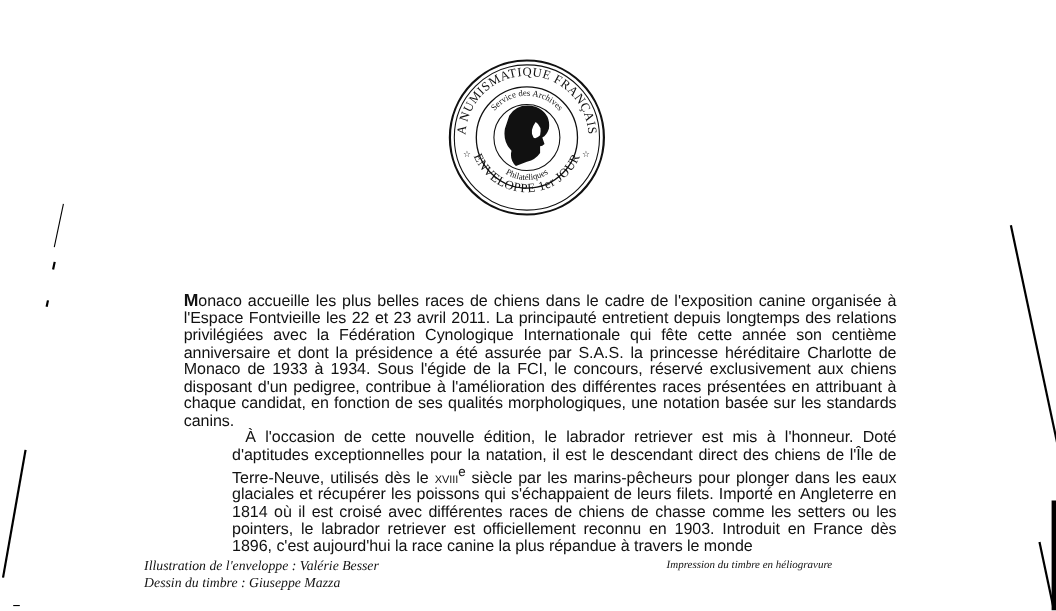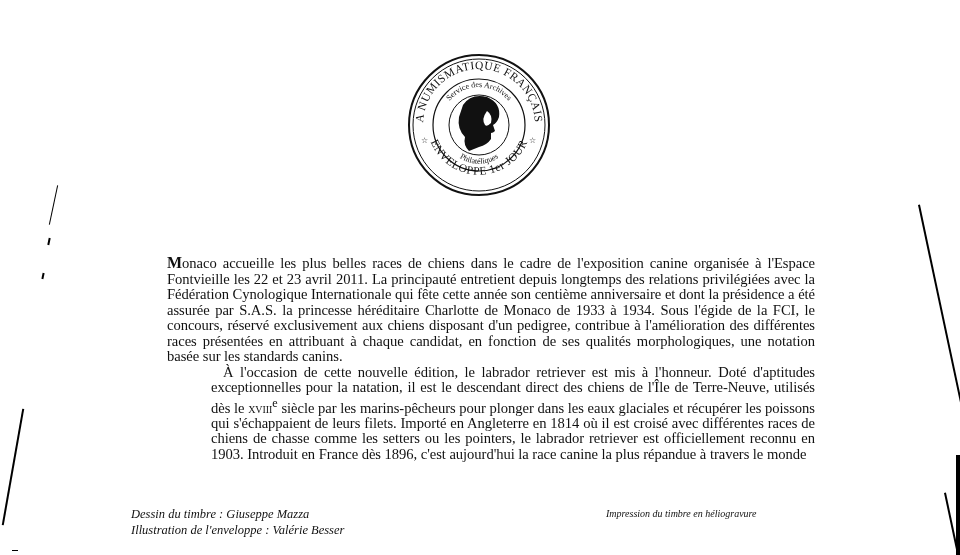--- a/index.html
+++ b/index.html
@@ -2,22 +2,22 @@
 <html><head>
   <meta charset="utf-8">
   <style>
     html, body { margin: 0; padding: 0; }
     body {
       width: 960px; height: 555px; background: #ffffff; position: relative; overflow: hidden;
       font-family: "DejaVu Serif", "Liberation Serif", serif; color: #111;
     }
     .seal { position: absolute; left: 407px; top: 53px; width: 144px; height: 144px; }
     .body-text {
-      position: absolute; left: 167px; top: 255px; width: 648px;
-      font-family: Liberation Serif, serif; font-size: 14.6px; line-height: 15.5px;
+      position: absolute; left: 167px; top: 266px; width: 648px;
+      font-family: Liberation Sans, sans-serif; font-size: 14.6px; line-height: 15.5px;
       text-align: justify; letter-spacing: -0.05px;
     }
     .body-text p { margin: 0; }
     .body-text p + p { text-indent: 12px; margin-left: 44px; }
     .dropcap { font-weight: bold; font-size: 16px; }
     .smallcaps { font-variant: small-caps; }
     .credits-left {
       position: absolute; left: 131px; top: 506px;
       font-family: "Liberation Serif", serif; font-style: italic; font-size: 12.5px; line-height: 16px;
     }
@@ -62,22 +62,22 @@
     <path d="M 80 58 Q 86 62 84 70 Q 80 74 78 72 Q 74 66 80 58 Z" fill="#fff"></path>
   </svg>
 </div>
 
 <div class="body-text">
   <p><span class="dropcap">M</span><span>onaco accueille les plus belles races de chiens dans le cadre de l'exposition canine organisée à l'Espace Fontvieille les 22 et 23 avril 2011. La principauté entretient depuis longtemps des relations privilégiées avec la Fédération Cynologique Internationale qui fête cette année son centième anniversaire et dont la présidence a été assurée par S.A.S. la princesse héréditaire Charlotte de Monaco de 1933 à 1934. Sous l'égide de la FCI, le concours, réservé exclusivement aux chiens disposant d'un pedigree, contribue à l'amélioration des différentes races présentées en attribuant à chaque candidat, en fonction de ses qualités morphologiques, une notation basée sur les standards canins.</span></p>
   <p><span>À l'occasion de cette nouvelle édition, le labrador retriever est mis à l'honneur. Doté d'aptitudes exceptionnelles pour la natation, il est le descendant direct des chiens de l'Île de Terre-Neuve, utilisés dès le </span><span class="smallcaps">xviii</span><sup>e</sup><span> siècle par les marins-pêcheurs pour plonger dans les eaux glaciales et récupérer les poissons qui s'échappaient de leurs filets. Importé en Angleterre en 1814 où il est croisé avec différentes races de chiens de chasse comme les setters ou les pointers, le labrador retriever est officiellement reconnu en 1903. Introduit en France dès 1896, c'est aujourd'hui la race canine la plus répandue à travers le monde</span></p>
 </div>
 
 <div class="credits-left">
+  <div>Illustration de l'enveloppe : Valérie Besser</div>
   <div>Dessin du timbre : Giuseppe Mazza</div>
-  <div>Illustration de l'enveloppe : Valérie Besser</div>
 </div>
 <div class="credits-right">Impression du timbre en héliogravure</div>
 
 <div class="mark" style="left:53px;top:185px;width:1px;height:40px;transform:rotate(12deg);"></div>
 <div class="mark" style="left:48px;top:238px;width:2px;height:7px;transform:rotate(12deg);"></div>
 <div class="mark" style="left:42px;top:273px;width:2px;height:6px;transform:rotate(12deg);"></div>
 <div class="mark" style="left:12px;top:408px;width:1.5px;height:118px;transform:rotate(10deg);"></div>
 <div class="mark" style="left:12px;top:550px;width:6px;height:1px;"></div>
 <div class="mark" style="left:918px;top:205px;width:1.5px;height:260px;transform:rotate(-12deg);transform-origin:top left;"></div>
 <div class="mark" style="left:944px;top:493px;width:1.5px;height:62px;transform:rotate(-12deg);transform-origin:top left;"></div>

